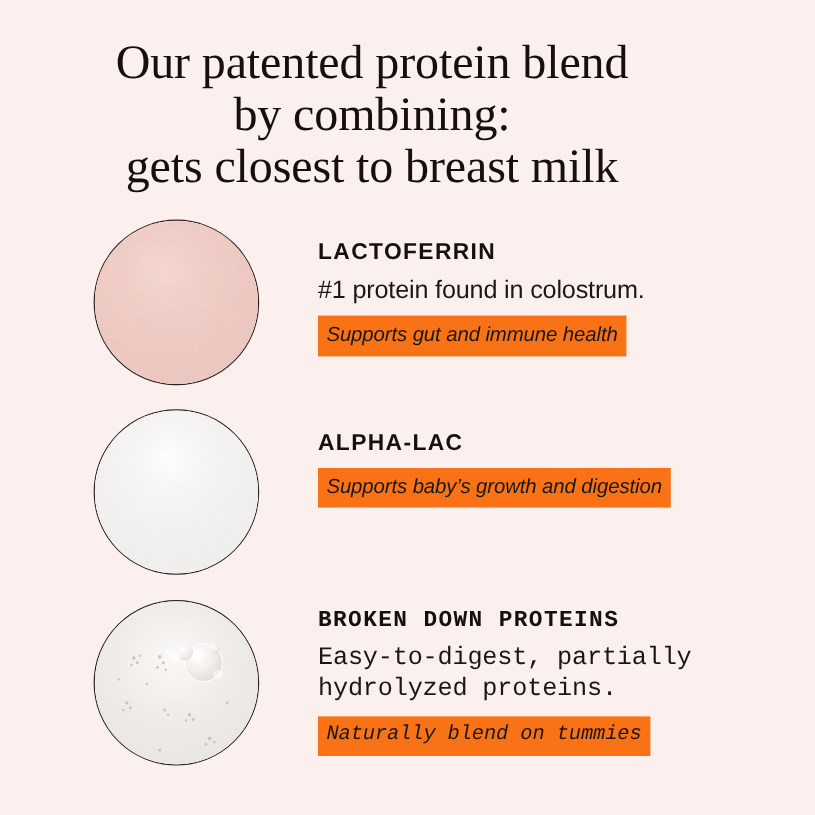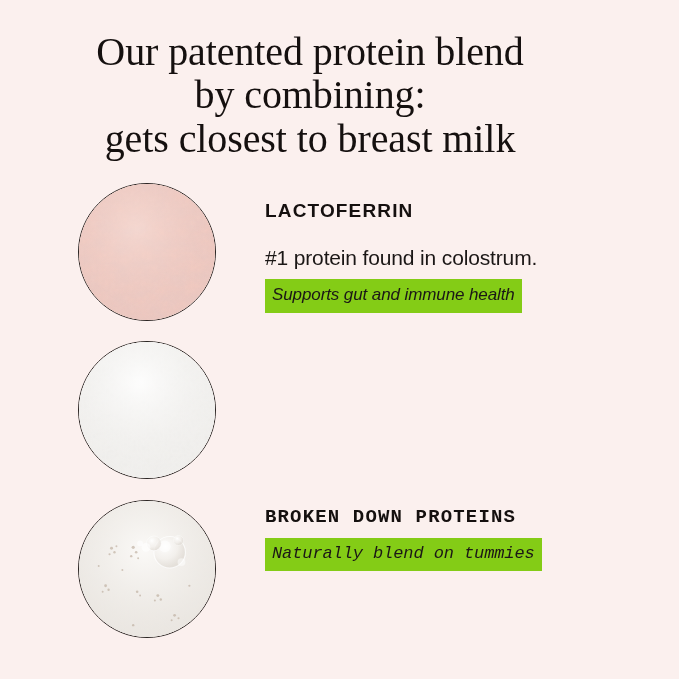--- a/index.html
+++ b/index.html
@@ -85,30 +85,30 @@
     color: #15100f;
     line-height: 1.25;
     white-space: nowrap;
   }
 
   .item-desc {
     font-size: 21px;
     font-weight: 400;
     color: #1b1716;
     line-height: 1.26;
-    margin-top: 22px;
+    margin-top: 6px;
     letter-spacing: -0.15px;
   }
   .item-desc .l2 { display: block; }
 
   .item-tag-wrap { margin-top: 8px; }
 
   .item-tag {
     display: inline-block;
-    background: #84cc16;
+    background: #f97316;
     font-size: 17px;
     font-style: italic;
     font-weight: 400;
     color: #1b1716;
     line-height: 1.55;
     padding: 3px 7px 4px 7px;
     letter-spacing: -0.1px;
     white-space: nowrap;
   }
 </style>
@@ -190,20 +190,24 @@
         <rect width="138" height="138" filter="url(#whiteTex2)" opacity="0.75"></rect>
         <radialGradient id="wgl" cx="45%" cy="30%" r="75%">
           <stop offset="0%" stop-color="#ffffff" stop-opacity="0.75"></stop>
           <stop offset="100%" stop-color="#dedbd6" stop-opacity="0.3"></stop>
         </radialGradient>
         <rect width="138" height="138" fill="url(#wgl)"></rect>
       </svg>
     </div>
 
     <div class="copy copy-2">
+      <div class="item-title">ALPHA-LAC</div>
+      <div class="item-tag-wrap">
+        <span class="item-tag">Supports baby’s growth and digestion</span>
+      </div>
     </div>
   </div>
 
   <div class="row row-3">
 
     <div class="swatch">
       <svg viewBox="0 0 138 138" preserveAspectRatio="xMidYMid slice">
         <defs>
           <filter id="liqTex" x="0" y="0" width="100%" height="100%">
             <feTurbulence type="fractalNoise" baseFrequency="0.02" numOctaves="3" seed="11" result="n"></feTurbulence>
@@ -258,19 +262,23 @@
           <circle cx="55" cy="126" r="1.2"></circle>
             <circle cx="44" cy="70" r="1"></circle>
           <circle cx="112" cy="86" r="1.1"></circle>
             <circle cx="20" cy="66" r="1"></circle>
         </g>
       </svg>
     </div>
 
     <div class="copy copy-3">
       <div class="item-title">BROKEN DOWN PROTEINS</div>
+      <div class="item-desc">
+        <span class="l2">Easy-to-digest, partially</span>
+        <span class="l2">hydrolyzed proteins.</span>
+      </div>
       <div class="item-tag-wrap">
         <span class="item-tag">Naturally blend on tummies</span>
       </div>
     </div>
   </div>
 
 </div>
 
 </body></html>

